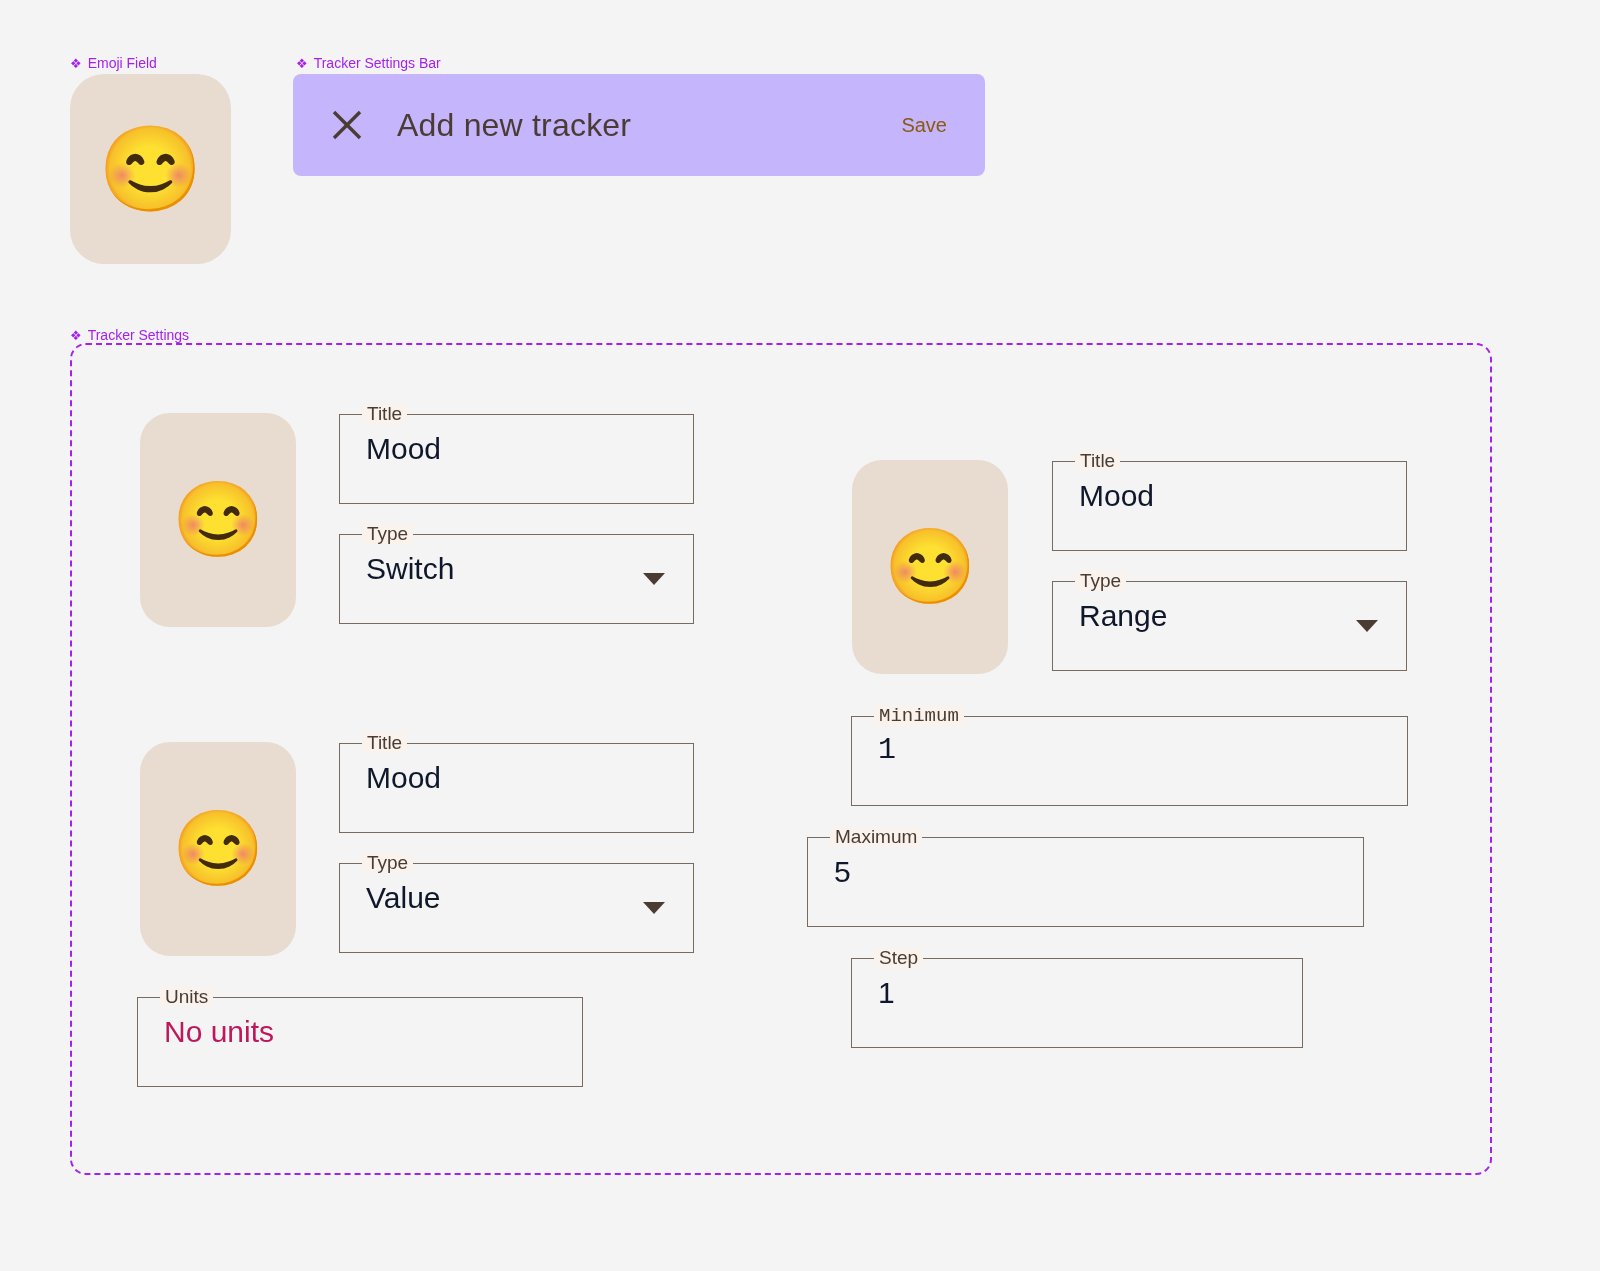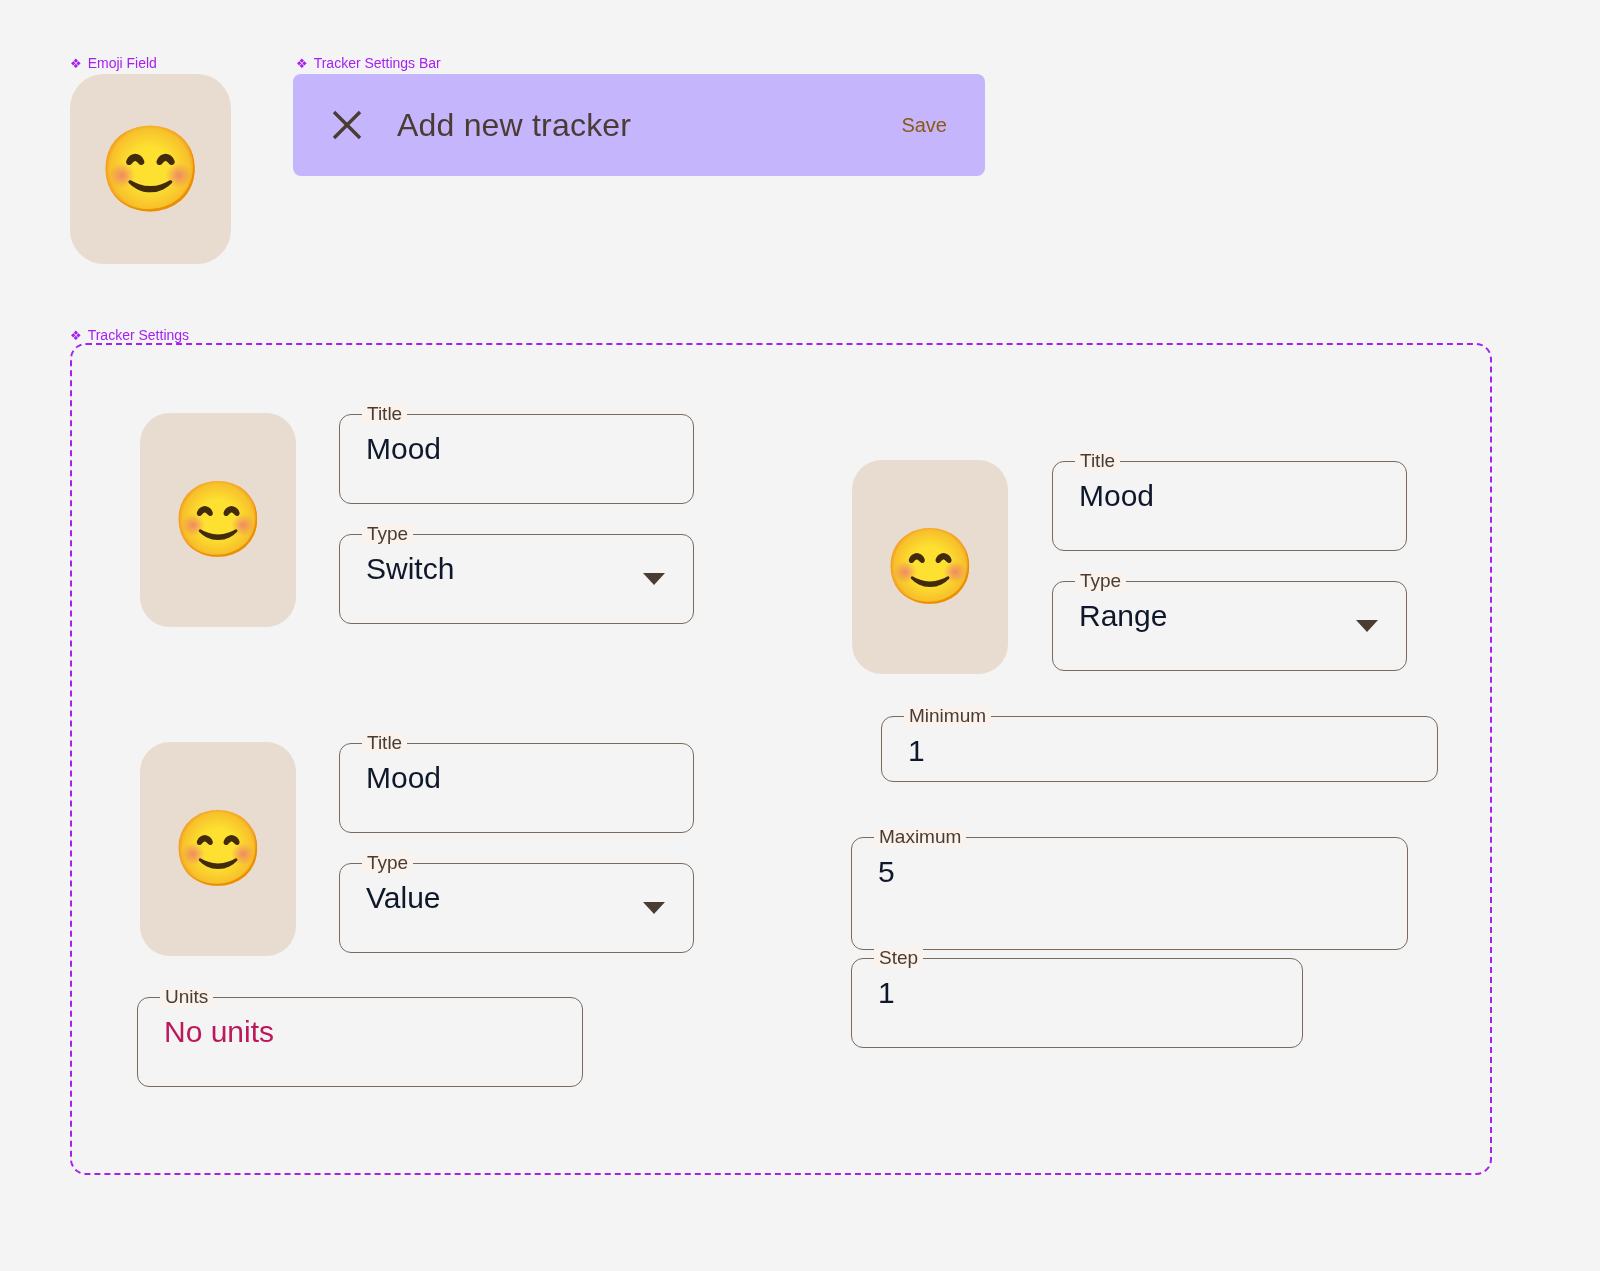--- a/index.html
+++ b/index.html
@@ -99,21 +99,21 @@
     border: 2px dashed #a521f0;
     border-radius: 16px;
     box-sizing: border-box;
   }
 
   
   .field {
     position: absolute;
     box-sizing: border-box;
     border: 1.6px solid #7a6a5d;
-    border-radius: 12px;
+    border-radius: 0;
     background: transparent;
   }
   .field .legend {
     position: absolute;
     top: -11px;
     left: 22px;
     background: #faf2ec;
     padding: 0 5px;
     font-size: 19px;
     line-height: 20px;
@@ -223,26 +223,26 @@
   <span class="legend">Title</span>
   <span class="value">Mood</span>
 </div>
 
 <div class="field" style="left:1052px; top:581px; width:355px; height:90px;">
   <span class="legend">Type</span>
   <span class="value">Range</span>
   <span class="caret"></span>
 </div>
 
-<div class="field" style="left:881px; top:716px; width:557px; height:66px;">
+<div class="field" style="left:851px; top:716px; width:557px; height:90px;font-family:Liberation Mono, monospace;">
   <span class="legend">Minimum</span>
   <span class="value">1</span>
 </div>
 
-<div class="field" style="left:851px; top:837px; width:557px; height:113px;">
+<div class="field" style="left:807px; top:837px; width:557px; height:90px;">
   <span class="legend">Maximum</span>
   <span class="value">5</span>
 </div>
 
 <div class="field" style="left:851px; top:958px; width:452px; height:90px;">
   <span class="legend">Step</span>
   <span class="value">1</span>
 </div>
 
 </body></html>

